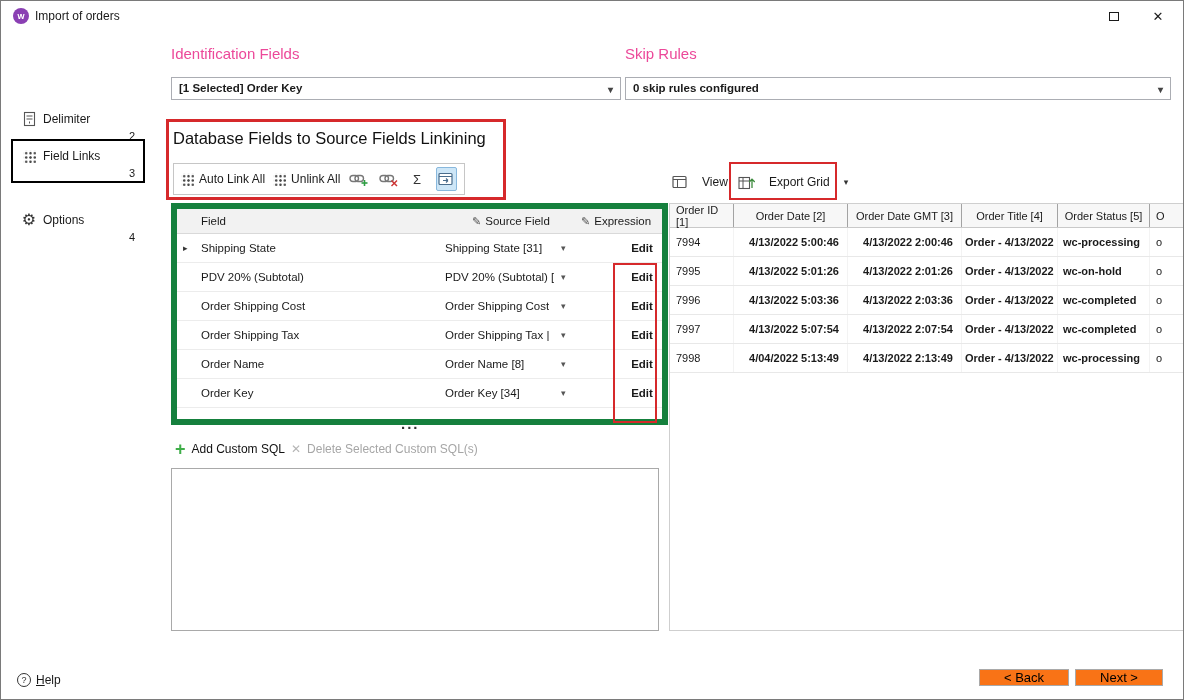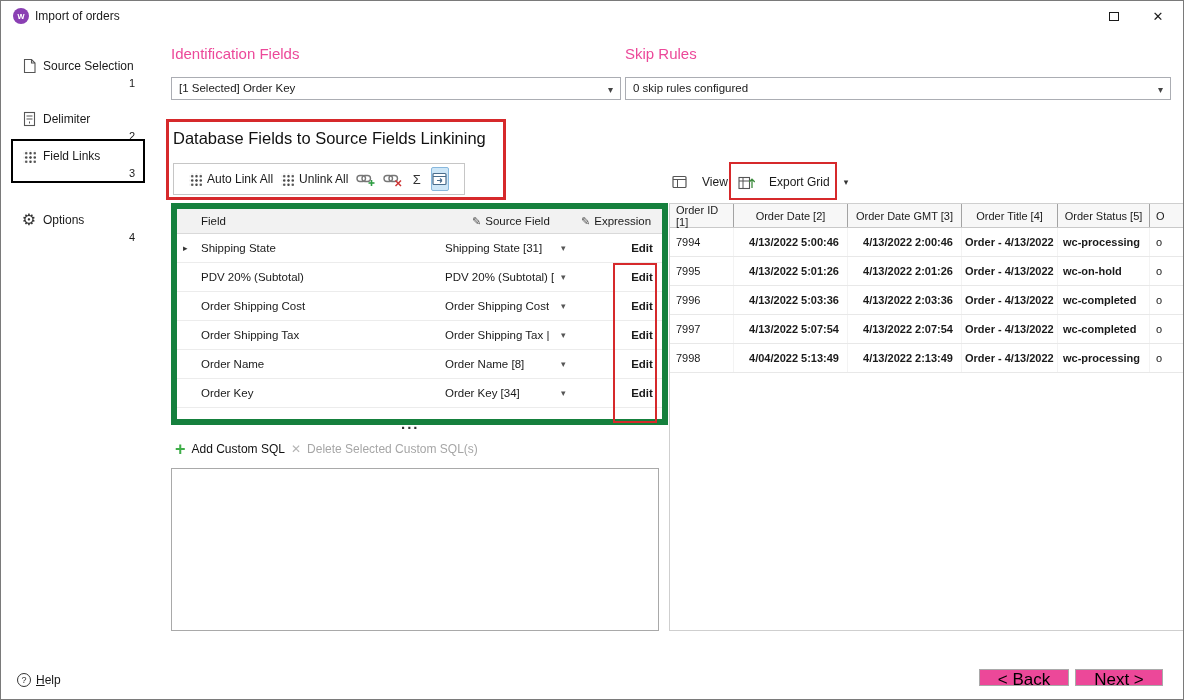--- a/index.html
+++ b/index.html
@@ -29,33 +29,33 @@
   .step1 { top:18px; } .step2 { top:71px; } .step3 { top:108px; } .step4 { top:172px; }
   .gear-glyph { font-size:16px; color:#333; line-height:16px; }
   .dots-icon { width:13px; height:13px;
     background-image:radial-gradient(circle,#4a4a4a 1px,transparent 1.4px);
     background-size:4.33px 4.33px; background-position:1px 1px; }
   
   .heading { position:absolute; font-size:15px; color:#ec4899; }
   #h-ident { left:170px; top:44px; }
   #h-skip  { left:624px; top:44px; }
   .combo { position:absolute; height:23px; border:1px solid #abadb3; background:#fff;
-    font-size:11.5px; line-height:21px; padding-left:7px; cursor:default; }
+    font-size:11.5px; line-height:21px; padding-left:7px; cursor:default;font-weight:bold; }
   #combo-ident { left:170px; top:76px; width:450px; }
   #combo-skip  { left:624px; top:76px; width:546px; }
   .combo-arrow { position:absolute; right:7px; top:1px; font-size:10px; color:#444; }
   
   .red-box { position:absolute; border:3px solid #d6292b; pointer-events:none; z-index:50; }
   #red1 { left:165px; top:118px; width:340px; height:81px; }
   #red2 { left:612px; top:262px; width:44px; height:160px; border-width:2.5px; }
   #red3 { left:728px; top:161px; width:108px; height:38px; border-width:2.5px; }
   
   #h-linking { position:absolute; left:172px; top:128px; font-size:16.5px; color:#111; }
   .toolbar { position:absolute; left:172px; top:162px; width:292px; height:32px;
-    border:1px solid #c6c6c6; display:flex; align-items:center; padding:0 15px; gap:8px; background:#fff; }
+    border:1px solid #c6c6c6; display:flex; align-items:center; padding:0 7px; gap:8px; background:#fff; }
   .tb-btn { display:flex; align-items:center; gap:5px; font-size:12px; white-space:nowrap; cursor:default; }
   .icon-btn { display:flex; align-items:center; justify-content:center; width:24px; height:24px; cursor:default; }
   .icon-btn.pressed { background:#cde6f7; border:1px solid #88b8dd; border-radius:2px; }
   .sigma-glyph { font-size:13px; color:#333; }
   
   .ltable { position:absolute; left:170px; top:202px; width:497px; height:222px;
     border:6px solid #15803d; background:#fff; overflow:hidden; font-size:11.5px; }
   .lt-header { position:relative; height:25px; background:#f2f2f2; border-bottom:1px solid #d9d9d9; }
   .hf { position:absolute; left:24px; top:6px; }
   .hs { position:absolute; left:295px; top:6px; display:flex; gap:4px; }
@@ -100,52 +100,42 @@
   .c5 { flex:1; padding-left:6px; }
   .rg-row .c1, .rg-row .c2 { justify-content:flex-end; padding-right:8px; font-weight:bold; }
   .rg-row .c3 { font-weight:bold; padding-left:3px; }
   .rg-row .c4 { font-weight:bold; padding-left:5px; }
   
   #help { position:absolute; left:16px; top:672px; display:flex; align-items:center; gap:5px; font-size:12px; cursor:default; }
   .help-circle { width:14px; height:14px; border:1px solid #333; border-radius:50%;
     display:flex; align-items:center; justify-content:center; font-size:9px; color:#333; }
   .help-label { display:inline-block; }
   .help-label::first-letter { text-decoration:underline; }
-  .nav-btn { position:absolute; top:668px; height:17px; border:1px solid #a9a9a9; background:#ec4899;
-    font-size:17px; font-family:"Liberation Sans", sans-serif; cursor:default; }
+  .nav-btn { position:absolute; top:668px; height:17px; border:1px solid #a9a9a9; background:#f97316;
+    font-size:13px; font-family:"Liberation Sans", sans-serif; cursor:default; }
   #back-btn { left:978px; width:90px; }
   #next-btn { left:1074px; width:88px; }
 </style>
 </head>
 <body>
 
 <div class="window">
 
   <div class="titlebar">
     <span class="app-icon">
         <span>w</span>
       </span>
     <span class="window-title">Import of orders</span>
     <span class="win-btn maximize">
         <span class="max-glyph"></span>
       </span>
     <span class="win-btn close">✕</span>
   </div>
 
   <div class="sidebar">
-    <div class="step step1">
-      <span class="step-icon">
-        <svg width="15" height="16" viewBox="0 0 15 16">
-            <path d="M2.5 1.5h7l3.5 3.5v9.5h-10.5z" fill="#fff" stroke="#555" stroke-width="1.1"></path>
-            <path d="M9.5 1.5v3.5H13" fill="none" stroke="#555" stroke-width="1.1"></path>
-          </svg>
-      </span>
-      <span class="step-label">Source Selection</span>
-      <span class="step-num">1</span>
-    </div>
     <div class="step step2">
       <span class="step-icon">
         <svg width="15" height="16" viewBox="0 0 15 16">
             <rect x="2.5" y="1.5" width="10" height="13" fill="#fff" stroke="#555" stroke-width="1.1"></rect>
             <line x1="4.5" y1="5" x2="10.5" y2="5" stroke="#555"></line>
             <line x1="4.5" y1="8" x2="10.5" y2="8" stroke="#555"></line>
             <line x1="7.5" y1="10.5" x2="7.5" y2="12.5" stroke="#555"></line>
           </svg>
       </span>
       <span class="step-label">Delimiter</span>

